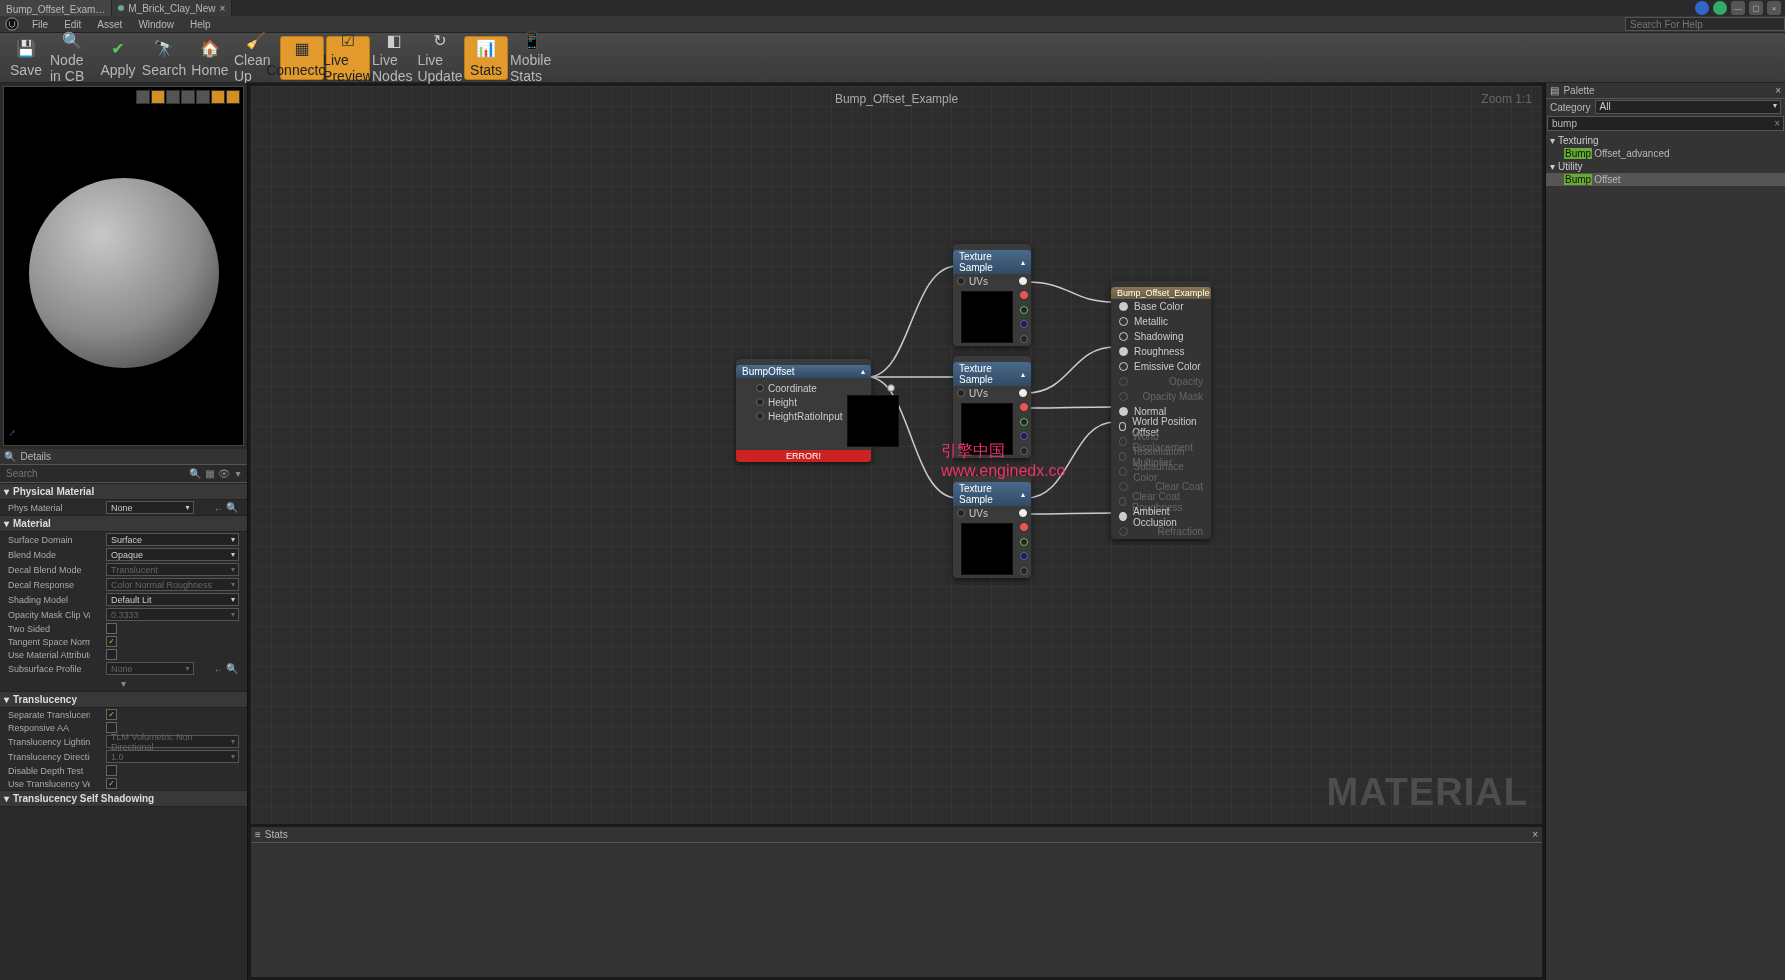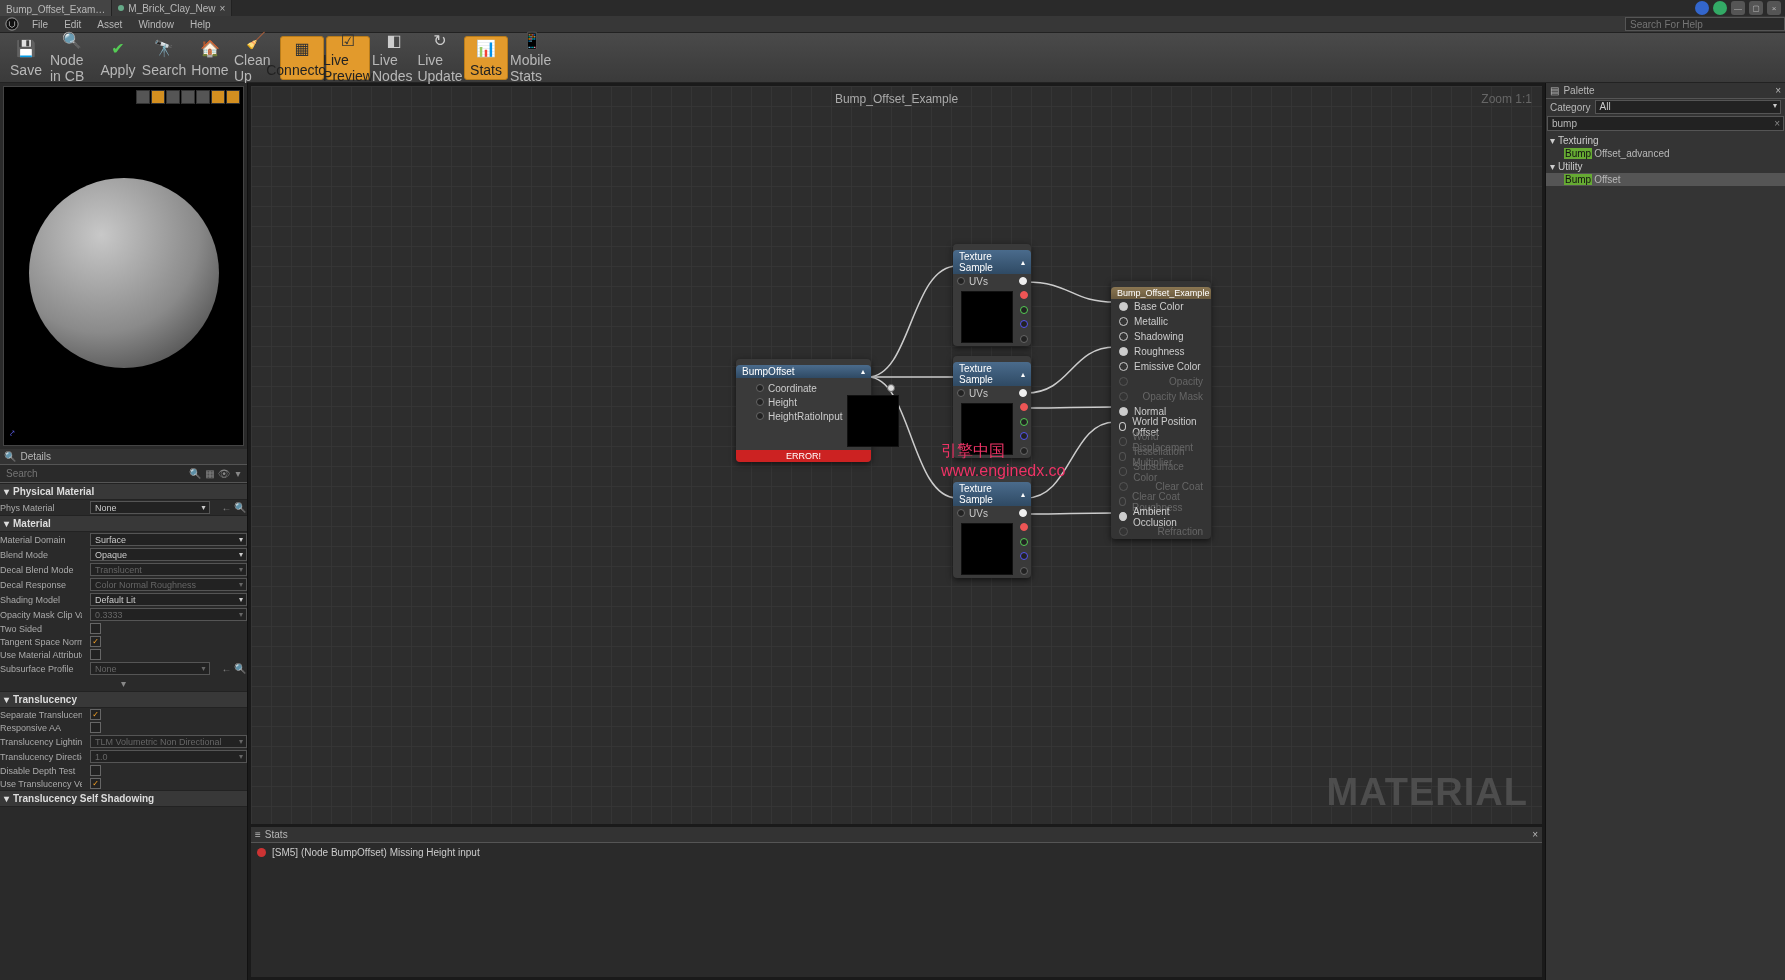--- a/index.html
+++ b/index.html
@@ -41,21 +41,21 @@
 #axis { position:absolute; left:6px; bottom:6px; font-size:8px; color:#66f; }
 
 
 #details { flex: 1; display: flex; flex-direction: column; overflow: hidden; }
 .panel-tab { height: 16px; background: #333; border-bottom: 1px solid #555; display: flex; align-items: center; padding: 0 4px; gap: 4px; }
 #detail-search { height: 18px; background: #2a2a2a; border-bottom: 1px solid #555; display: flex; align-items: center; padding: 0 2px; }
 #detail-search input { flex:1; background: transparent; border: none; color: #aaa; height: 14px; padding: 0 4px; }
 .ds-ico { width: 14px; height: 14px; display:flex; align-items:center; justify-content:center; cursor:pointer; color:#888; }
 #detail-body { flex: 1; overflow-y: auto; }
 .section-h { background: #383838; padding: 2px 4px; font-weight: bold; color: #ddd; border-top: 1px solid #222; border-bottom: 1px solid #222; display:flex; align-items:center; gap:4px; }
-.prop-row { display: flex; align-items: center; padding: 1px 0; gap: 8px; }
+.prop-row { display: flex; align-items: center; padding: 1px 8px; gap: 16px; }
 .prop-lbl { width: 82px; color: #aaa; font-size: 9px; overflow:hidden; white-space:nowrap; }
 .prop-val { flex: 1; }
 .prop-dd { background: #222; border: 1px solid #555; color: #ccc; height: 13px; display: flex; align-items: center; padding: 0 4px; font-size: 9px; position:relative; }
 .prop-dd::after { content:"▾"; position:absolute; right:3px; font-size:8px; }
 .prop-dd.dim { color: #666; }
 .prop-chk { width: 11px; height: 11px; background: #222; border: 1px solid #666; display:inline-flex; align-items:center; justify-content:center; font-size:8px; }
 .prop-chk.checked::after { content:"✓"; color:#ffa726; }
 .reset-arrows { display:flex; gap:3px; margin-left:4px; color:#888; }
 .expand-more { text-align:center; color:#888; padding:2px 0; }
 
@@ -246,21 +246,21 @@
               <span>←</span>
               <span>🔍</span>
             </div>
         </div>
 
         <div class="section-h">
             <span>▾</span>
             <span>Material</span>
           </div>
         <div class="prop-row">
-            <div class="prop-lbl">Material Domain</div>
+            <div class="prop-lbl">Surface Domain</div>
             <div class="prop-val">
               <div class="prop-dd">Surface</div>
             </div>
           </div>
         <div class="prop-row">
             <div class="prop-lbl">Blend Mode</div>
             <div class="prop-val">
               <div class="prop-dd">Opaque</div>
             </div>
           </div>
@@ -535,26 +535,20 @@
 
       <div id="wm-badges">引擎中国<br>www.enginedx.co</div>
     </div>
 
     <div id="stats">
       <div class="panel-tab">
           <span>≡</span>
           <span>Stats</span>
           <span style="margin-left:auto">×</span>
         </div>
-      <div class="stats-body">
-        <div class="stats-err">
-            <span class="err-dot"></span>
-            <span>[SM5] (Node BumpOffset) Missing Height input</span>
-          </div>
-      </div>
     </div>
   </div>
 
   <div id="right-col">
     <div class="panel-tab">
         <span>▤</span>
         <span>Palette</span>
         <span style="margin-left:auto">×</span>
       </div>
     <div class="cat-row">

